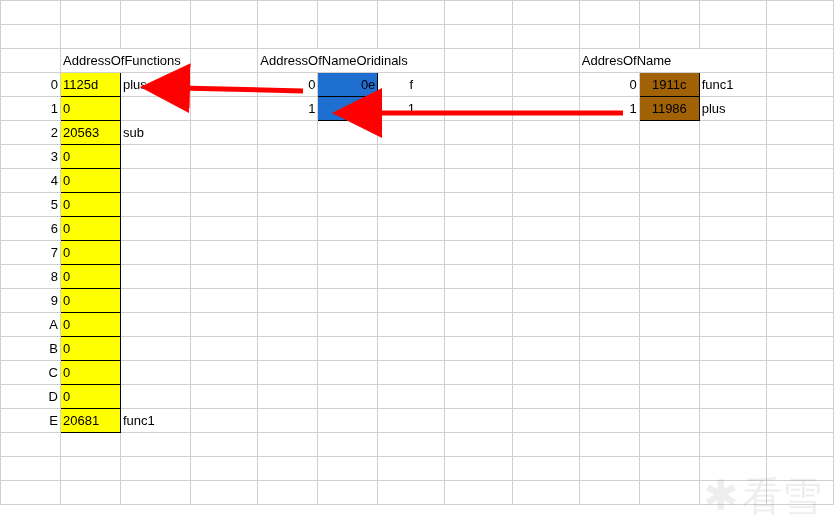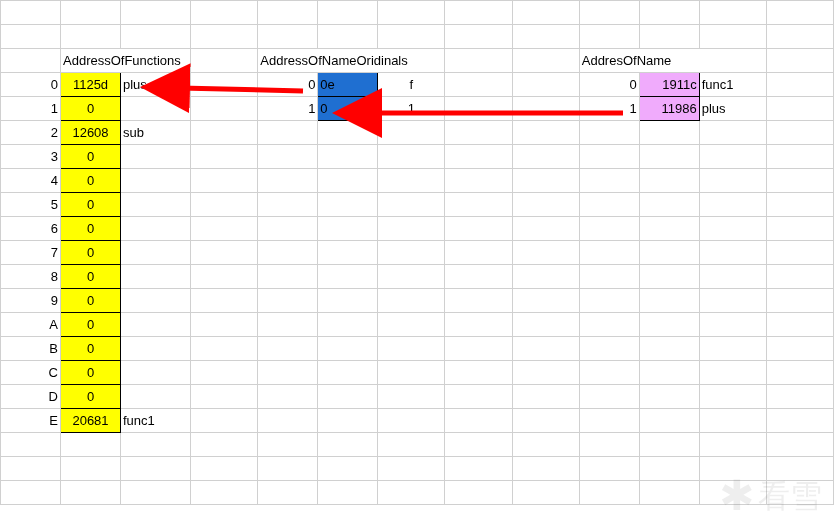--- a/index.html
+++ b/index.html
@@ -1,28 +1,28 @@
 <!DOCTYPE html>
 <html><head>
 <meta charset="utf-8">
 <style>
 html,body{margin:0;padding:0;font-family:"SimSun","宋体",Arial,sans-serif;font-size:13px;background:#fff;color:#000}
 .sheet{position:relative;width:834px;height:527px;overflow:hidden}
 .grid{position:absolute;top:0;left:0;width:100%;height:100%}
 .grid table{border-collapse:collapse;width:100%}
 .grid td{border:1px solid #d0d0d0;height:24px;min-width:60px;padding:0 2px;box-sizing:border-box;white-space:nowrap;vertical-align:middle}
 .idx{width:25px;text-align:right;padding-right:4px}
-.ycell{background:#ffff00;border:1px solid #000!important;text-align:center;padding-right:4px;width:60px}
-.bcell{border:1px solid #000!important;text-align:left;padding-right:4px;width:60px}
+.ycell{background:#ffff00;border:1px solid #000!important;text-align:left;padding-right:4px;width:60px}
+.bcell{border:1px solid #000!important;text-align:right;padding-right:4px;width:60px}
 .bluebg{background:#1f6fd1;color:#000}
-.gcell{background:#f0abfc;border:1px solid #000!important;text-align:right;padding-right:4px;width:60px}
+.gcell{background:#a16207;border:1px solid #000!important;text-align:center;padding-right:4px;width:60px}
 .lab{text-align:left;padding-left:4px}
 .wm{position:absolute;right:12px;bottom:10px;opacity:.12;font-family:Arial,sans-serif}
 .wm .star{display:inline-block;font-size:42px;line-height:1;vertical-align:middle;color:#777}
-.wm .txt{display:inline-block;font-size:32px;line-height:1;vertical-align:middle;color:#777;font-family:"SimHei","Microsoft YaHei",Arial}
+.wm .txt{display:inline-block;font-size:40px;line-height:1;vertical-align:middle;color:#777;font-family:"SimHei","Microsoft YaHei",Arial}
 .overlay{position:absolute;top:0;left:0;width:834px;height:527px;pointer-events:none}
 </style>
 </head>
 <body>
 
 <div class="sheet">
   <div class="grid">
     <table>
       <tbody>
 
@@ -95,21 +95,21 @@
           <td></td>
           <td></td>
           <td class="idx">1</td>
           <td class="gcell">11986</td>
           <td class="lab">plus</td>
           <td></td>
         </tr>
 
         <tr>
           <td class="idx">2</td>
-          <td class="ycell">12608</td>
+          <td class="ycell">20563</td>
           <td class="lab">sub</td>
           <td></td>
             <td></td>
             <td></td>
             <td></td>
             <td></td>
             <td></td>
             <td></td>
             <td></td>
             <td></td>

